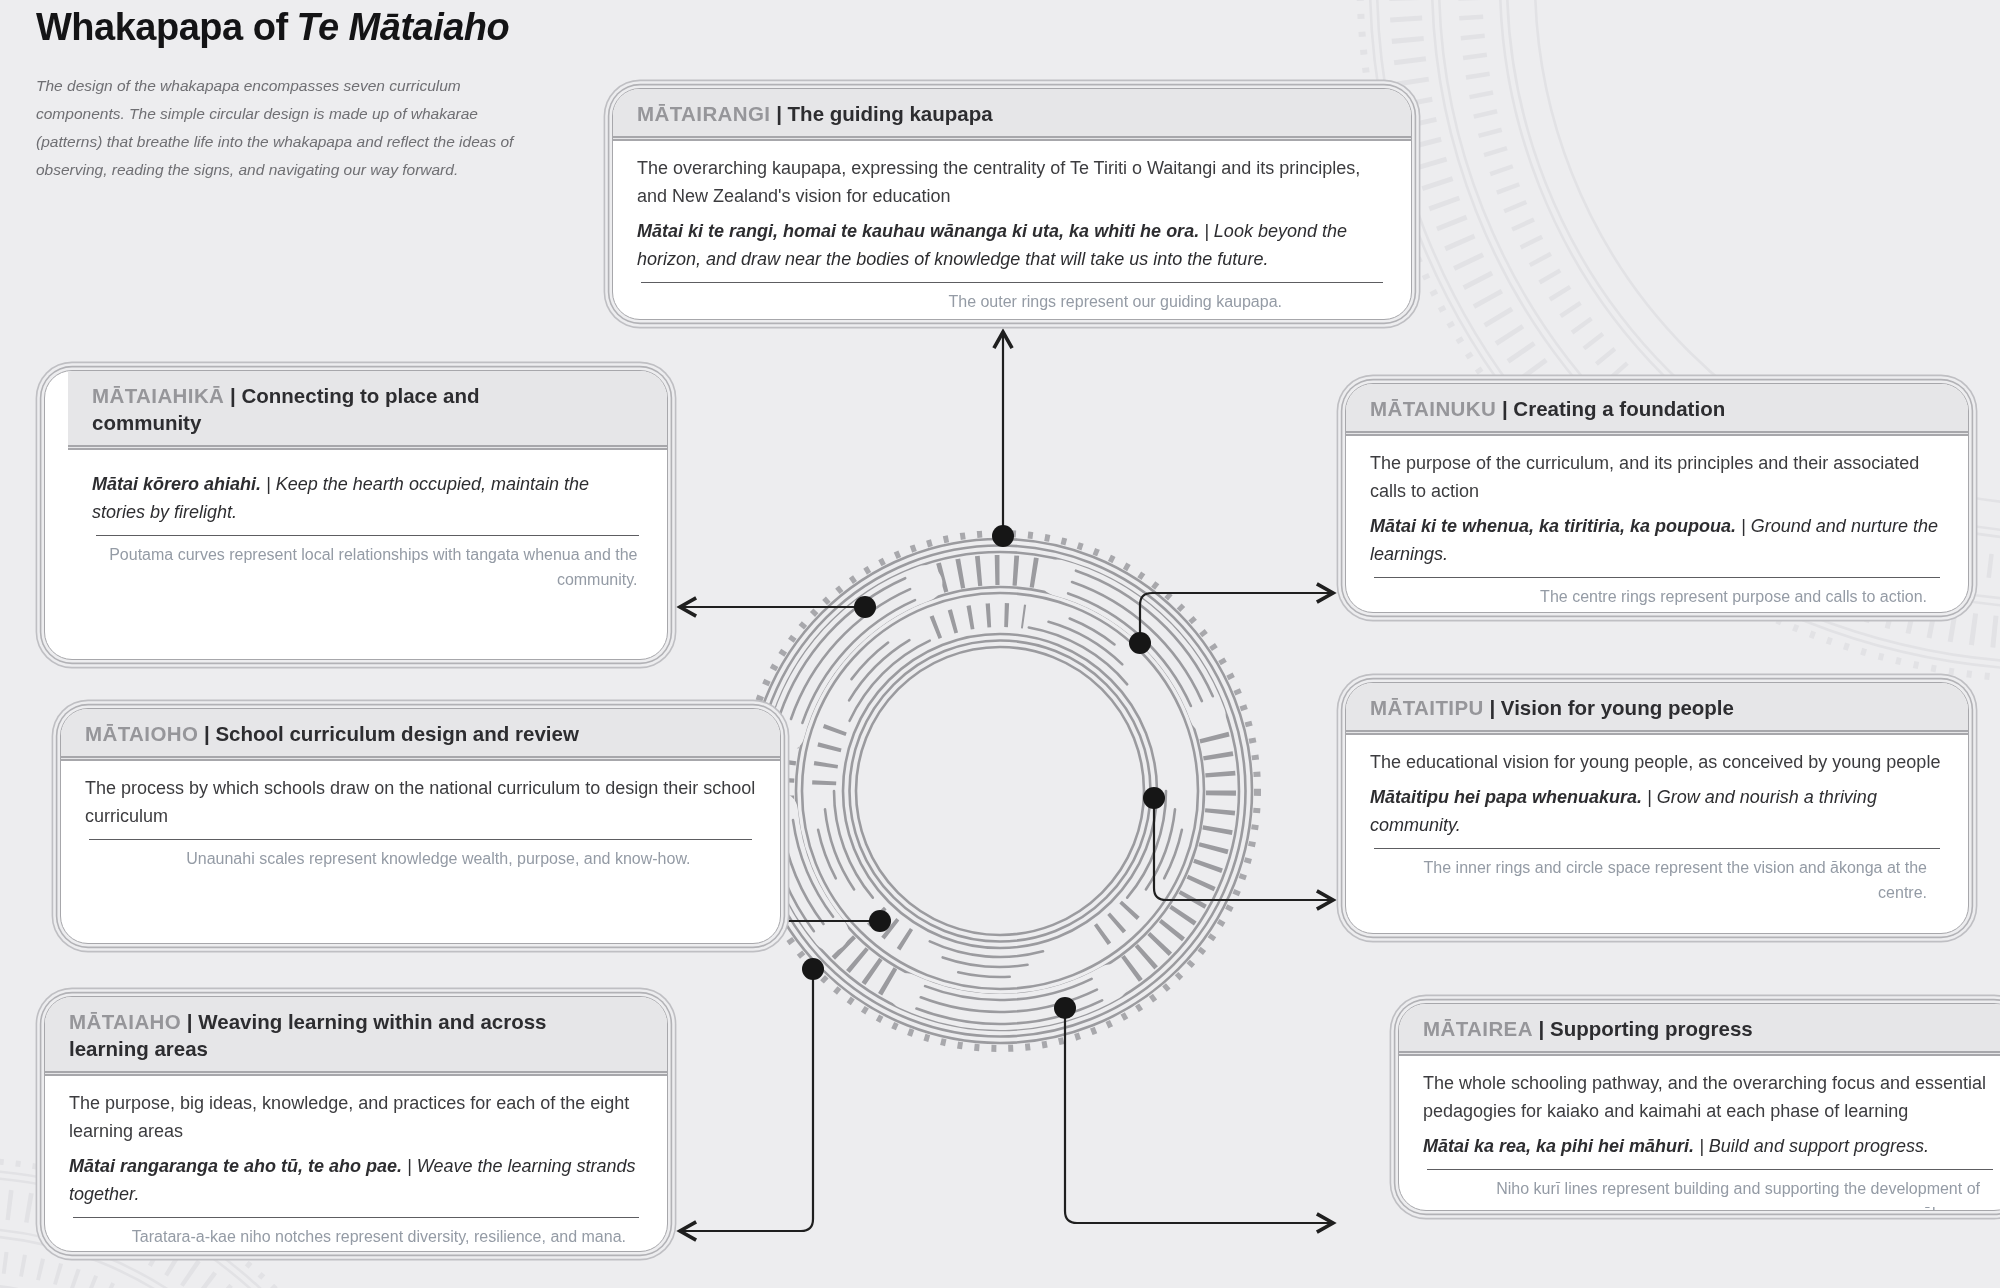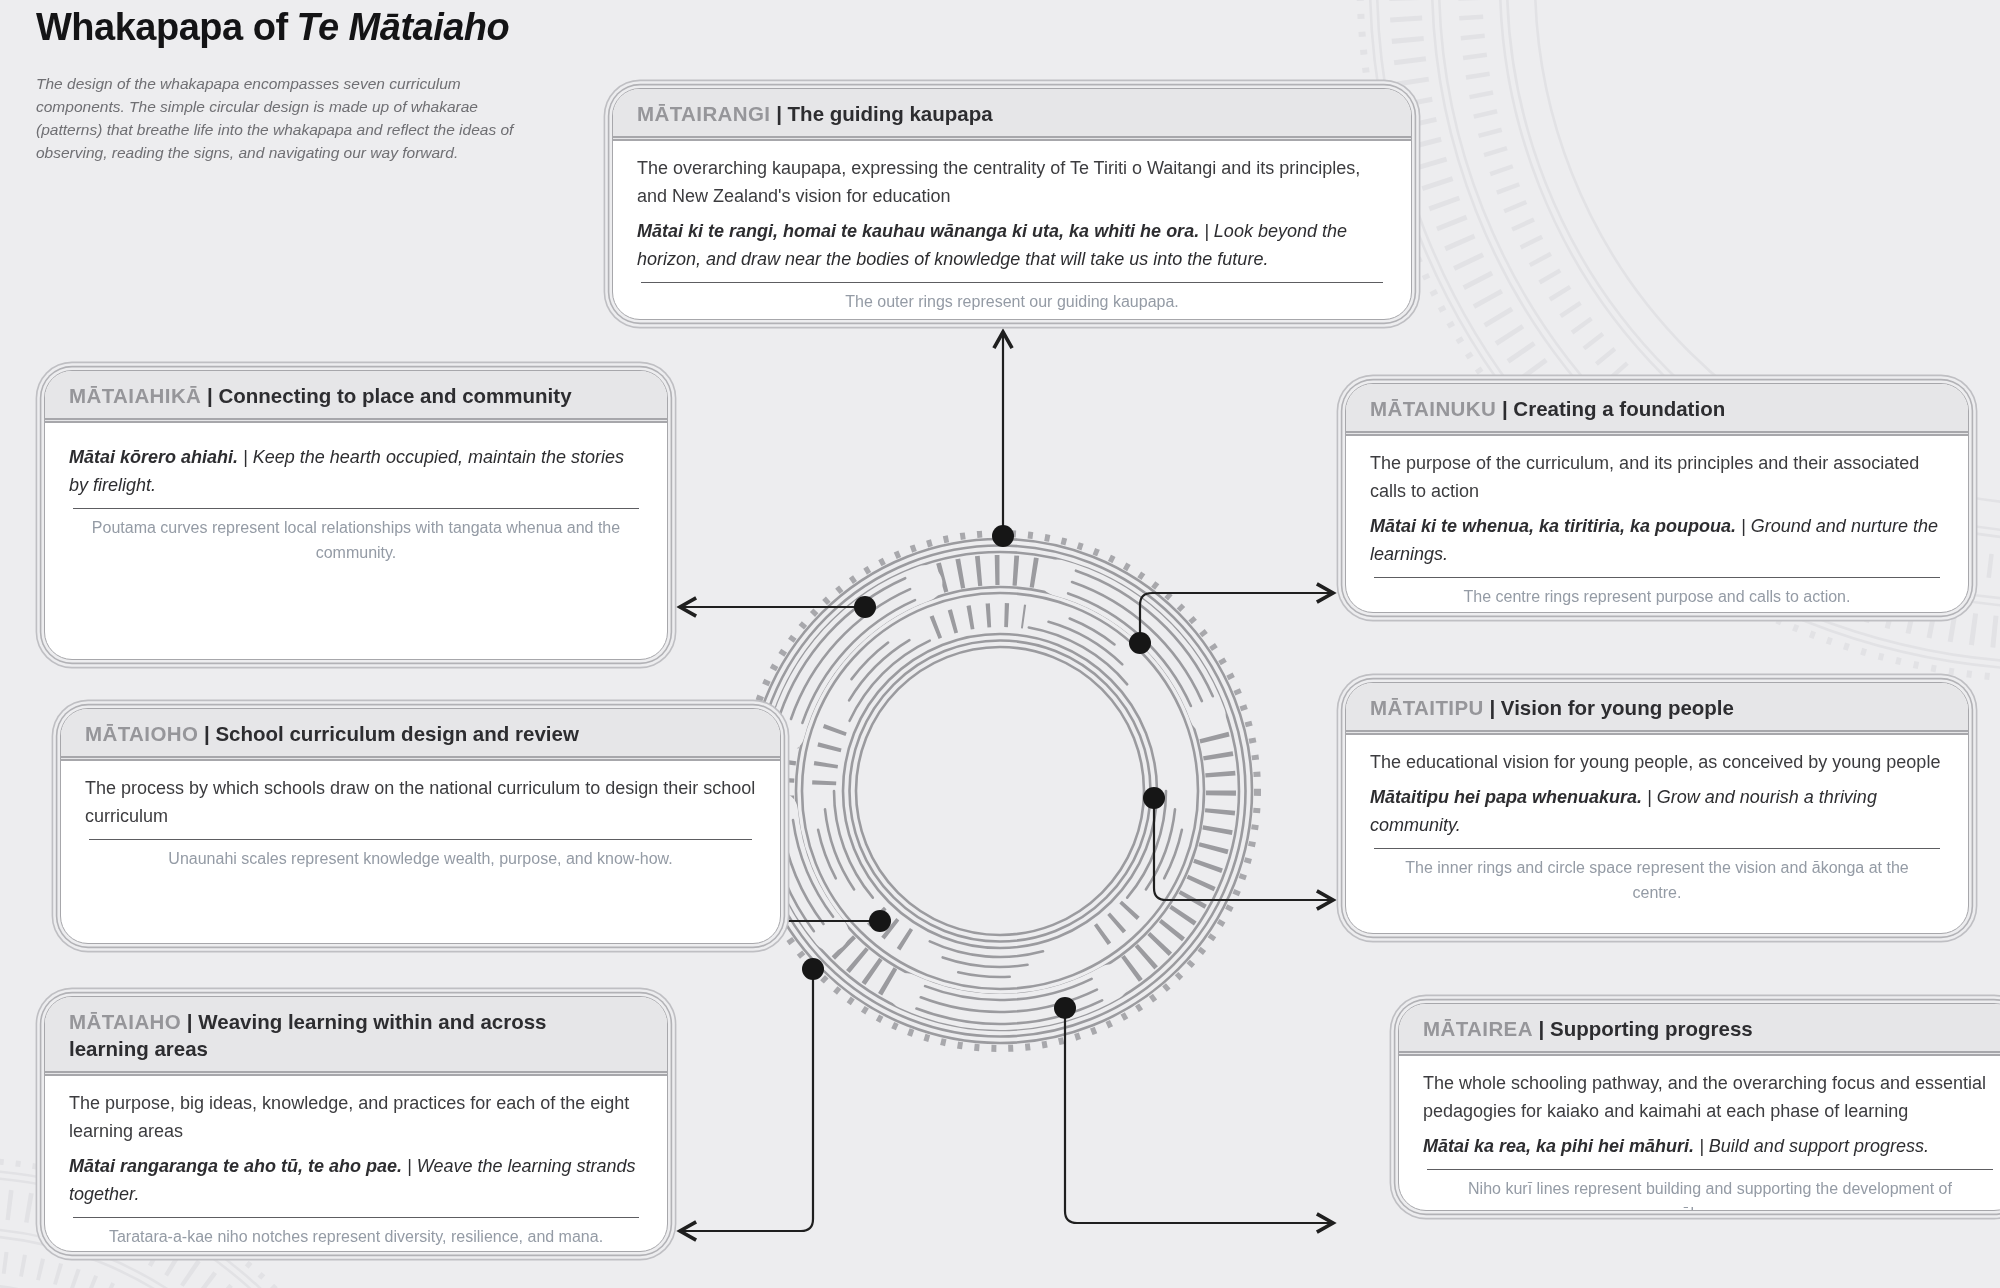--- a/index.html
+++ b/index.html
@@ -14,21 +14,21 @@
   }
   #diagram-svg { position:absolute; left:0; top:0; z-index:1; }
 
   .page-title {
     position:absolute; left:36px; top:6px; z-index:3;
     font-size:38px; font-weight:bold; color:#141416; letter-spacing:-0.5px;
   }
   .page-title .em { font-style:italic; margin-left:9px; }
   .intro {
     position:absolute; left:36px; top:72px; width:500px; z-index:3;
-    font-size:15.5px; font-style:italic; color:#6f6f73; line-height:23px;
+    font-size:15.5px; font-style:italic; color:#6f6f73; line-height:28px;
   }
 
   .box {
     position:absolute; z-index:2;
     background:#ffffff;
     border:1.6px solid #a7a7ab;
     border-radius:28px;
     box-shadow:
       0 0 0 2.6px #ededef,
       0 0 0 4.2px #b2b2b6,
@@ -48,21 +48,21 @@
   .m-sep   { color:#2d2d30; }
   .m-sub   { color:#2d2d30; }
 
   .box-body { padding:13px 24px 8px; font-size:18px; line-height:28px; }
   .desc { color:#3c3c3f; }
   .whakatauki { margin-top:7px; color:#2d2d30; }
   .wm { font-weight:bold; font-style:italic; }
   .wsep, .we { font-style:italic; }
   .divider { border-top:1.2px solid #5d5d61; margin:9px 4px 6px; }
   .caption {
-    text-align:center; color:#949ba5; font-size:16px; line-height:25px;
+    text-align:right; color:#949ba5; font-size:16px; line-height:25px;
     max-width:540px; margin-left:auto; margin-right:auto;
   }
 </style>
 </head>
 <body>
 
 <svg id="diagram-svg" width="2000" height="1288" viewBox="0 0 2000 1288">
   <defs>
     <marker id="arr" viewBox="0 0 12 12" refX="10" refY="6" markerWidth="11" markerHeight="11" orient="auto">
       <path d="M2,1.5 L10,6 L2,10.5" fill="none" stroke="#1f1f1f" stroke-width="1.8"></path>
@@ -197,21 +197,21 @@
     <p class="whakatauki">
       <span class="wm">Mātai ki te rangi, homai te kauhau wānanga ki uta, ka whiti he ora.</span>
       <span class="wsep">|</span>
       <span class="we">Look beyond the horizon, and draw near the bodies of knowledge that will take us into the future.</span>
     </p>
     <div class="divider"></div>
     <p class="caption">The outer rings represent our guiding kaupapa.</p>
   </div>
 </div>
 
-<div class="box wrap-header" style="left:44px; top:370px; width:624px; height:290px;">
+<div class="box wrap-header" style="left:44px; top:370px; width:624px; height:290px;padding-left:23px;">
   <div class="box-header">
     <span class="m-name">MĀTAIAHIKĀ</span>
     <span class="m-sep">|</span>
     <span class="m-sub">Connecting to place and community</span>
   </div>
   <div class="box-body">
     <p class="whakatauki">
       <span class="wm">Mātai kōrero ahiahi.</span>
       <span class="wsep">|</span>
       <span class="we">Keep the hearth occupied, maintain the stories by firelight.</span>

